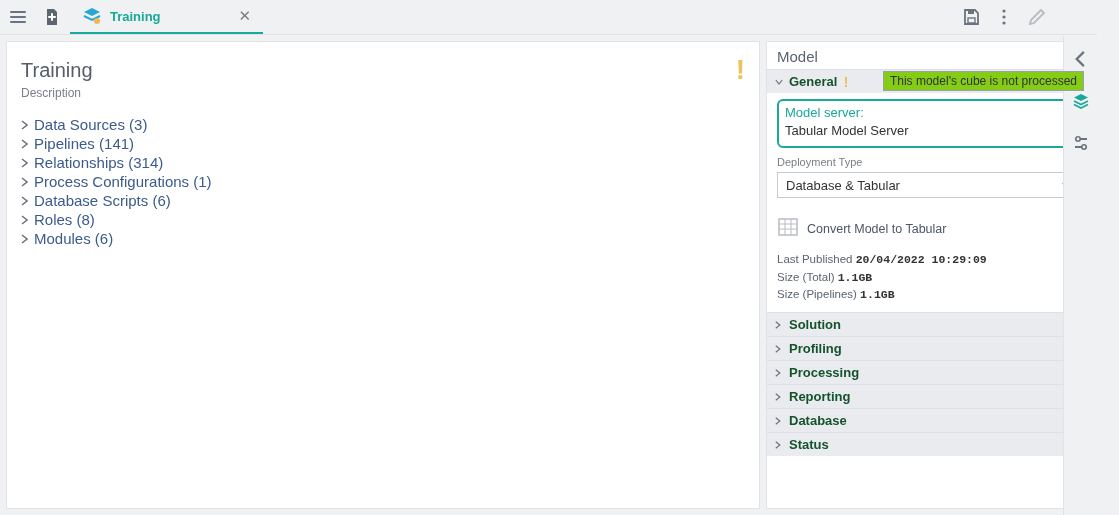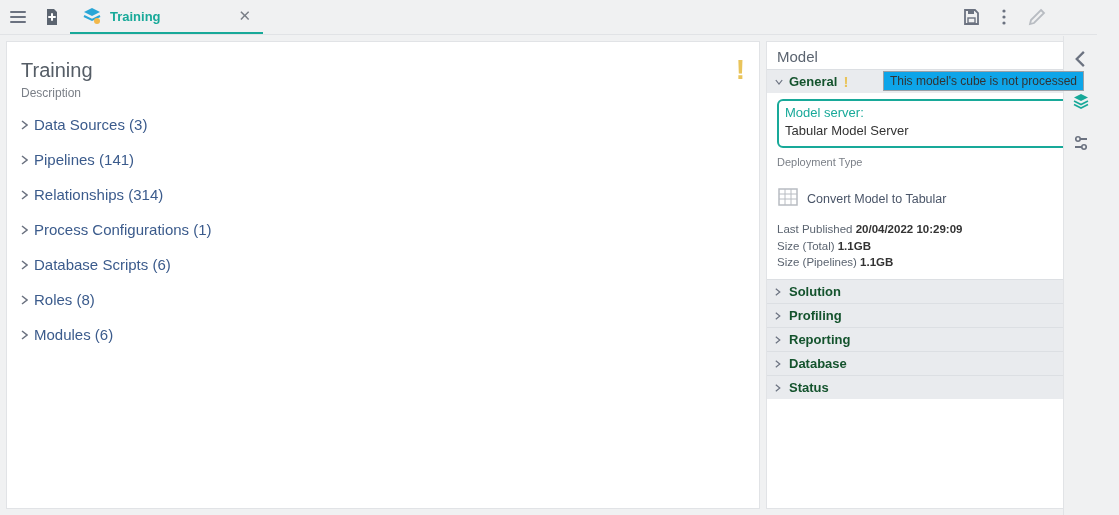--- a/index.html
+++ b/index.html
@@ -16,42 +16,42 @@
   .tab-title { color: #18a999; font-weight: 600; font-size: 13px; }
   .tab-close { margin-left: 70px; color: #7a7f87; font-size: 15px; cursor: pointer; }
   .right-tools { position: absolute; right: 40px; top: 0; height: 100%; display: flex; align-items: center; gap: 14px; padding: 0 8px; }
   
   .body-row { flex: 1 1 auto; display: flex; overflow: hidden; padding: 6px 6px 6px 6px; gap: 6px; }
   .left-panel { background: #fff; border: 1px solid #e1e3e6; flex: 1 1 auto; padding: 14px 14px 10px 14px; position: relative; display: flex; flex-direction: column; }
   .left-header { display: flex; align-items: center; justify-content: space-between; }
   .left-title { font-size: 20px; color: #555d66; font-weight: 400; }
   .warn-big { color: #e9c45b; font-size: 28px; font-weight: 700; line-height: 1; }
   .left-desc { font-size: 12px; color: #7a7f87; margin-top: 2px; margin-bottom: 16px; }
-  .section-list { display: flex; flex-direction: column; gap: 18px; }
+  .section-list { display: flex; flex-direction: column; gap: 2px; }
   .section-item { display: flex; align-items: center; gap: 6px; cursor: pointer; }
   .chev-right { width: 7px; height: 10px; display: inline-flex; color: #6b7280; }
   .section-link { color: #3b5b8c; font-size: 15px; }
   
   .right-panel { width: 325px; background: #fff; border: 1px solid #e1e3e6; display: flex; flex-direction: column; overflow: hidden; }
   .right-panel-title { font-size: 15px; color: #5b6470; padding: 6px 10px 4px 10px; }
   .acc-header { height: 24px; background: #e9ebee; display: flex; align-items: center; gap: 6px; padding: 0 8px; position: relative; cursor: pointer; border-top: 1px solid #dcdfe3; }
   .acc-chev { width: 8px; height: 8px; display: inline-flex; color: #6b7280; }
   .acc-title { font-size: 13px; color: #14532d; font-weight: 600; }
   .warn-small { color: #e9c45b; font-size: 15px; font-weight: 700; line-height: 1; }
-  .tooltip-box { position: absolute; top: 1px; right: 6px; background: #0ea5e9; border: 1px solid #9aa0a6; padding: 2px 6px; font-size: 12px; color: #333; white-space: nowrap; z-index: 10; }
+  .tooltip-box { position: absolute; top: 1px; right: 6px; background: #84cc16; border: 1px solid #9aa0a6; padding: 2px 6px; font-size: 12px; color: #333; white-space: nowrap; z-index: 10; }
   .acc-body { padding: 6px 10px 8px 10px; display: flex; flex-direction: column; gap: 4px; position: relative; }
   .field-box { border: 2px solid #18a999; border-radius: 6px; padding: 4px 6px 6px 6px; }
   .field-label-active { font-size: 13px; color: #18a999; }
   .field-label { font-size: 11px; color: #7a7f87; margin-top: 4px; }
   .select-like { display: flex; align-items: center; justify-content: space-between; border: 1px solid #c7cbd1; background: #fff; height: 26px; padding: 0 8px; font-size: 13px; color: #333; cursor: pointer; }
   .select-caret { width: 9px; height: 9px; display: inline-flex; color: #6b7280; }
   .convert-row { display: flex; align-items: center; gap: 8px; margin-top: 14px; position: relative; cursor: pointer; }
   .convert-row .warn-med { position: absolute; right: 0; top: -2px; color: #e9c45b; font-size: 20px; font-weight: 700; }
   .meta-lines { font-size: 11.5px; color: #5b6470; line-height: 1.45; margin-top: 6px; }
-  .meta-lines b { font-weight: 600; color: #333; }
+  .meta-lines b { font-weight: 600; color: #333; font-family: Liberation Mono, monospace; }
   
   .right-rail { position: absolute; top: 36px; right: 0; width: 34px; height: calc(100% - 36px); background: #f0f1f2; border-left: 1px solid #e1e3e6; display: flex; flex-direction: column; align-items: center; padding-top: 12px; gap: 20px; }
   .right-rail .rail-btn { width: 22px; height: 22px; display: flex; align-items: center; justify-content: center; cursor: pointer; color: #6b7280; }
   .right-rail .rail-btn.active { color: #18a999; }
   .right-rail .rail-btn svg { width: 20px; height: 20px; }
 </style>
 </head>
 <body>
 
 <div class="workspace">
@@ -192,20 +192,28 @@
             <span>Tabular Model Server</span>
             <span class="select-caret">
                 <svg viewBox="0 0 10 7">
                   <path d="M1 1l4 5 4-5" stroke="#333" stroke-width="1.4" fill="none"></path>
                 </svg>
               </span>
           </div>
         </div>
 
         <div class="field-label">Deployment Type</div>
+        <div class="select-like">
+          <span>Database &amp; Tabular</span>
+          <span class="select-caret">
+              <svg viewBox="0 0 10 7">
+                <path d="M1 1l4 5 4-5" stroke="#333" stroke-width="1.4" fill="none"></path>
+              </svg>
+            </span>
+        </div>
 
         <div class="convert-row">
           <span style="color:#b8bcc2;">
             <svg width="22" height="22" viewBox="0 0 22 22">
                 <rect x="2" y="3" width="18" height="16" fill="none" stroke="currentColor" stroke-width="1.5"></rect>
                 <path d="M2 8h18M2 13h18M8 3v16M14 3v16" stroke="currentColor" stroke-width="1"></path>
               </svg>
           </span>
           <span style="font-size:12.5px; color:#4a5568;">Convert Model to Tabular</span>
           <span class="warn-med">!</span>
@@ -226,20 +234,28 @@
           </span>
         <span class="acc-title">Solution</span>
       </div>
       <div class="acc-header">
         <span class="acc-chev">
             <svg viewBox="0 0 7 10">
               <path d="M1 1l5 4-5 4" stroke="#6b7280" stroke-width="1.5" fill="none"></path>
             </svg>
           </span>
         <span class="acc-title">Profiling</span>
+      </div>
+      <div class="acc-header">
+        <span class="acc-chev">
+            <svg viewBox="0 0 7 10">
+              <path d="M1 1l5 4-5 4" stroke="#6b7280" stroke-width="1.5" fill="none"></path>
+            </svg>
+          </span>
+        <span class="acc-title">Processing</span>
       </div>
       <div class="acc-header">
         <span class="acc-chev">
             <svg viewBox="0 0 7 10">
               <path d="M1 1l5 4-5 4" stroke="#6b7280" stroke-width="1.5" fill="none"></path>
             </svg>
           </span>
         <span class="acc-title">Reporting</span>
       </div>
       <div class="acc-header">

